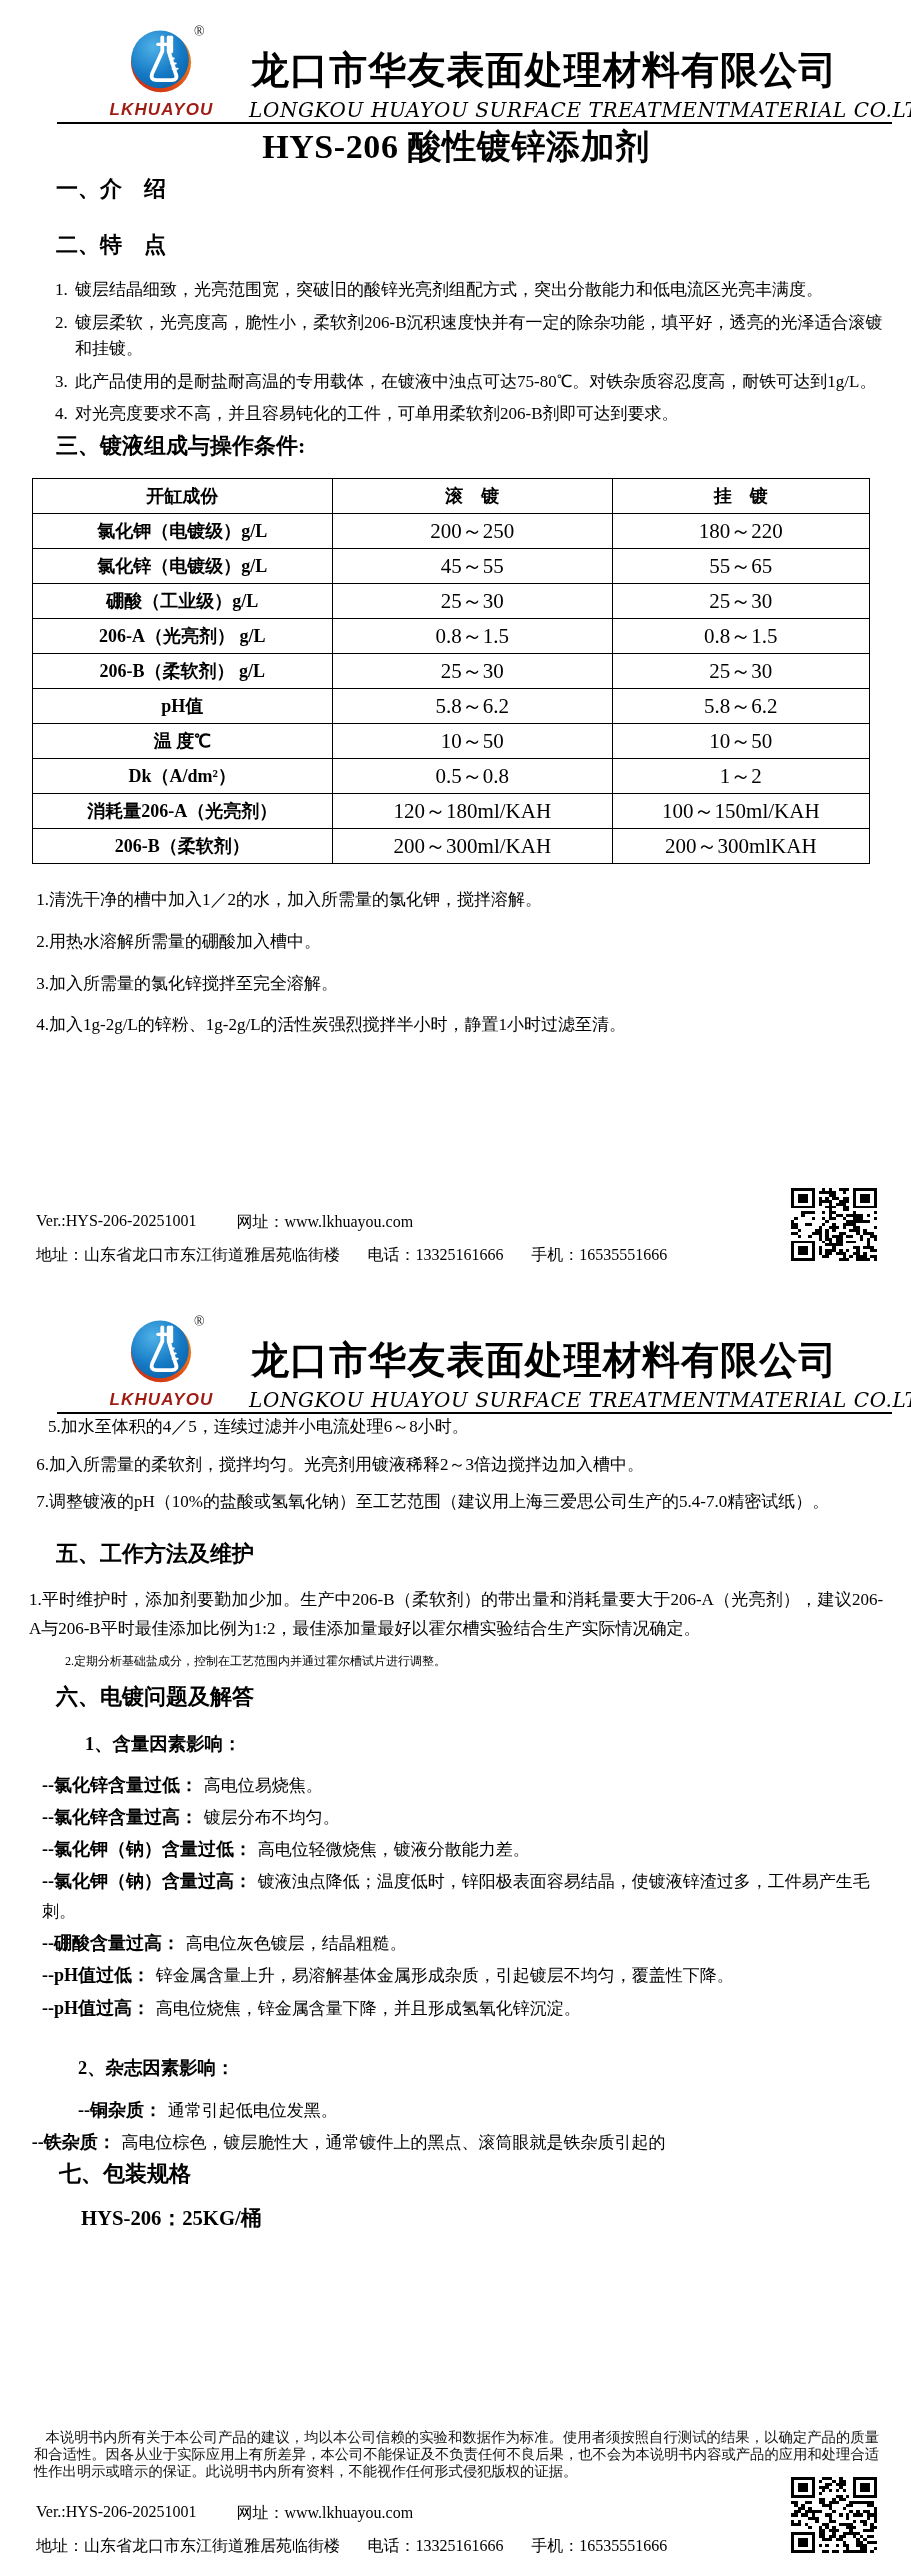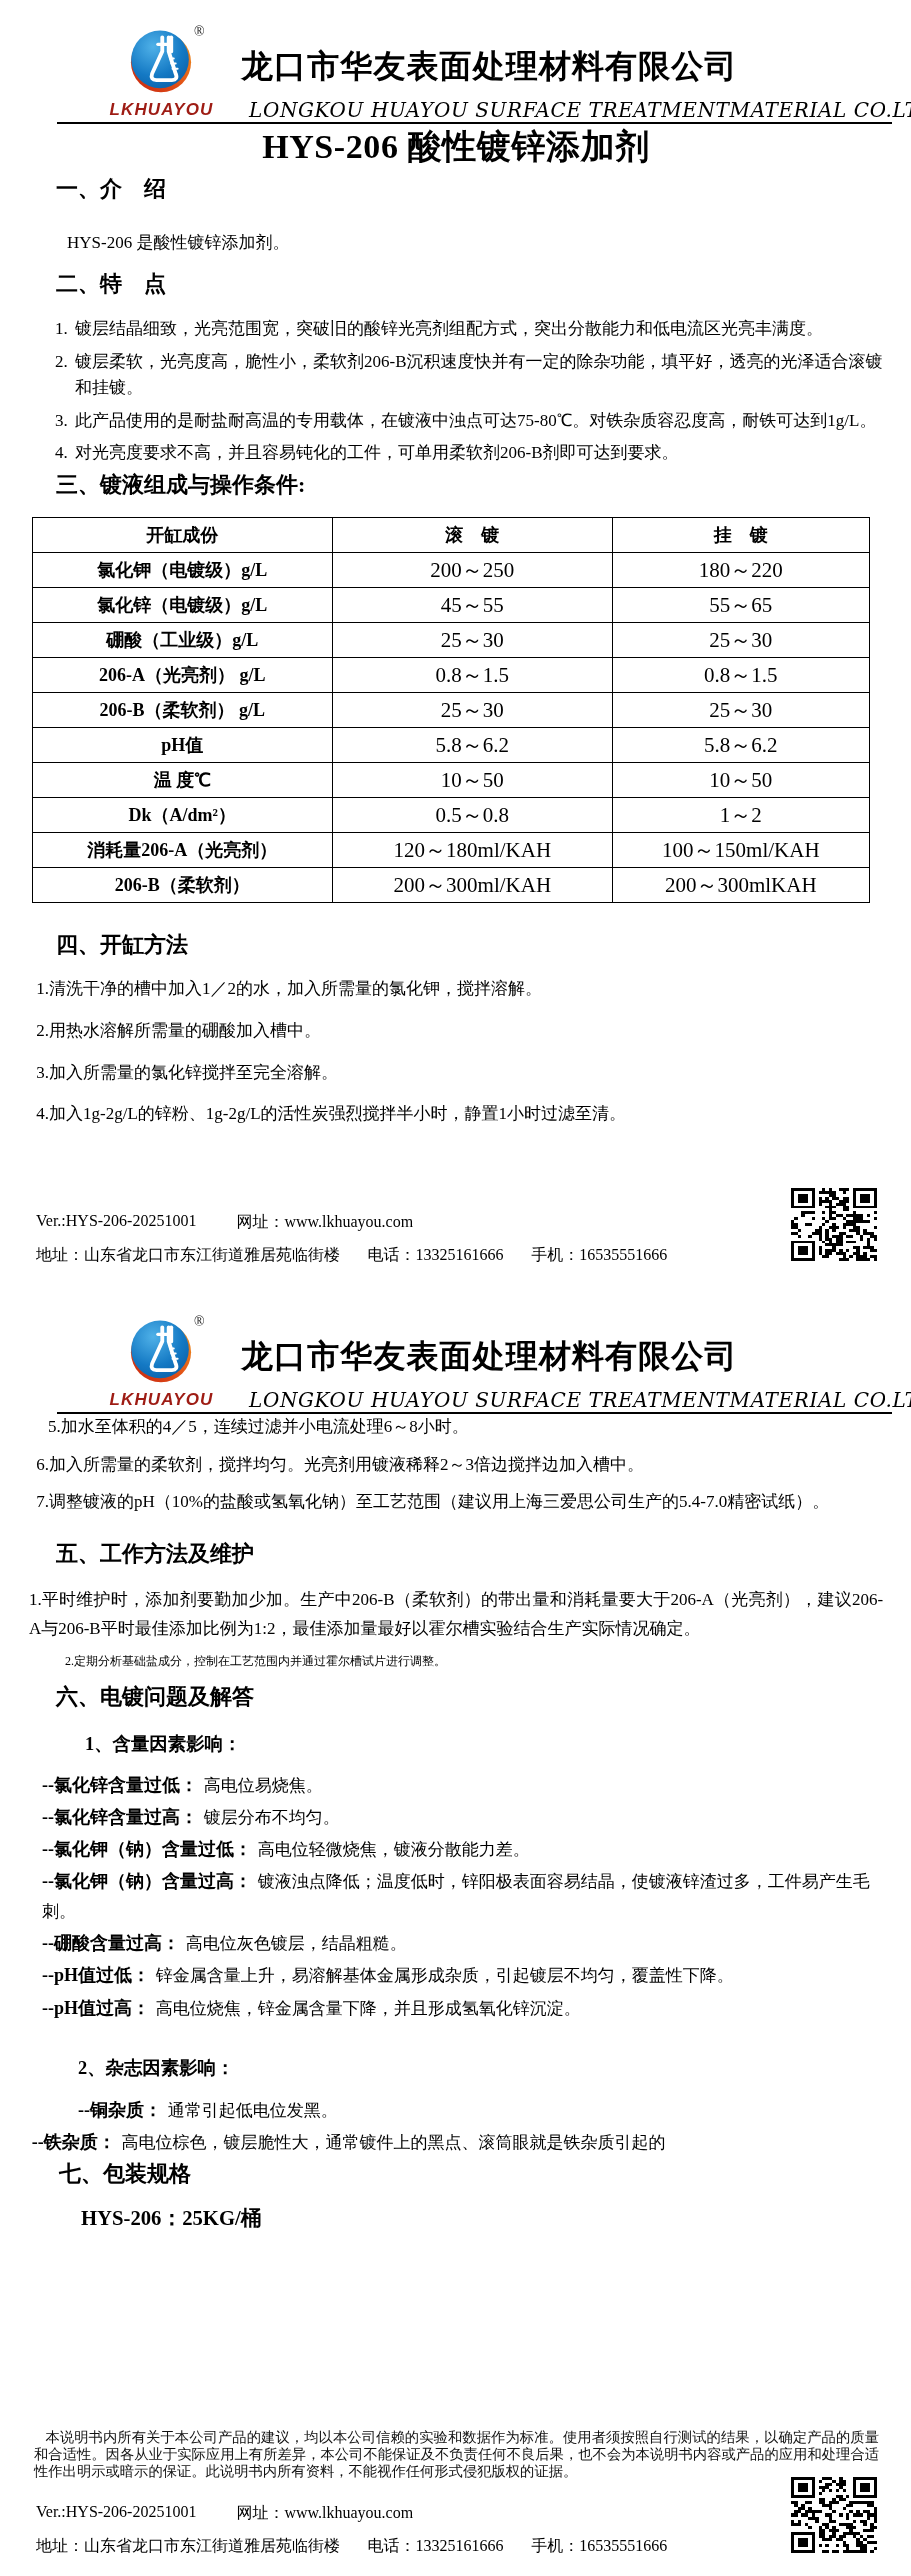--- a/index.html
+++ b/index.html
@@ -7,22 +7,22 @@
        font-family:"Liberation Serif", serif; overflow:hidden;}
   
   .hdr{position:absolute;left:0;width:911px;height:125px;}
   .hdr-rule{position:absolute;left:57px;right:19.5px;top:122px;height:2.3px;background:#000;}
   .logo-wrap{position:absolute;left:129px;top:26.4px;width:64px;height:70px;}
   .logo-wrap svg{display:block;}
   .reg{position:absolute;left:194px;top:24px;font-size:13.8px;color:#222;}
   .logo-text{position:absolute;left:107px;top:100px;width:109px;text-align:center;
              font-family:"Liberation Sans", sans-serif;font-weight:800;font-style:italic;
              font-size:17px;letter-spacing:1.1px;color:#9e1c14;}
-  .company-cn{position:absolute;left:241px;top:45px;font-family:"Liberation Sans", sans-serif;
-              font-weight:900;font-size:32px;letter-spacing:1.1px;white-space:nowrap;}
+  .company-cn{position:absolute;left:251px;top:45px;font-family:"Liberation Sans", sans-serif;
+              font-weight:900;font-size:38px;letter-spacing:1.1px;white-space:nowrap;}
   .company-en{position:absolute;left:249px;top:98px;font-family:"DejaVu Serif", serif;
               font-style:italic;font-size:20px;letter-spacing:0.6px;white-space:nowrap;}
   
   .content{position:absolute;left:22px;width:868px;}
   #content1{top:127px;}
   #content2{top:1417px;}
   .doc-title{text-align:center;font-weight:bold;font-size:34px;line-height:40px;
              margin:0 0 10.3px 0;letter-spacing:0.6px;}
   h2.sec{font-size:22px;line-height:24px;font-weight:bold;margin:4px 0 0 34px;white-space:pre;}
   #sec1{margin-bottom:32px;}
@@ -103,21 +103,20 @@
     <div class="logo-text">LKHUAYOU</div>
     <div class="company-cn">龙口市华友表面处理材料有限公司</div>
     <div class="company-en">LONGKOU HUAYOU SURFACE TREATMENTMATERIAL CO.LTD</div>
     <div class="hdr-rule"></div>
   </div>
 
   <div class="content" id="content1">
     <div class="doc-title">HYS-206 酸性镀锌添加剂</div>
 
     <h2 class="sec" id="sec1">一、介　绍</h2>
-    <p class="intro">HYS-206 是酸性镀锌添加剂。</p>
 
     <h2 class="sec" id="sec2">二、特　点</h2>
     <ul class="feat">
       <li><span class="num">1.</span><span>镀层结晶细致，光亮范围宽，突破旧的酸锌光亮剂组配方式，突出分散能力和低电流区光亮丰满度。</span></li>
       <li><span class="num">2.</span><span>镀层柔软，光亮度高，脆性小，柔软剂206-B沉积速度快并有一定的除杂功能，填平好，透亮的光泽适合滚镀和挂镀。</span></li>
       <li><span class="num">3.</span><span>此产品使用的是耐盐耐高温的专用载体，在镀液中浊点可达75-80℃。对铁杂质容忍度高，耐铁可达到1g/L。</span></li>
       <li><span class="num">4.</span><span>对光亮度要求不高，并且容易钝化的工件，可单用柔软剂206-B剂即可达到要求。</span></li>
     </ul>
 
     <h2 class="sec" id="sec3">三、镀液组成与操作条件:</h2>
@@ -180,21 +179,20 @@
           </tr>
       <tr>
             <td class="c0">206-B（柔软剂）</td>
             <td>200～300ml/KAH</td>
             <td>200～300mlKAH</td>
           </tr>
     </tbody>
       </table>
     <div class="tbl-gap"></div>
 
-    <h2 class="sec" id="sec4">四、开缸方法</h2>
     <p class="step">1.清洗干净的槽中加入1／2的水，加入所需量的氯化钾，搅拌溶解。</p>
     <p class="step">2.用热水溶解所需量的硼酸加入槽中。</p>
     <p class="step">3.加入所需量的氯化锌搅拌至完全溶解。</p>
     <p class="step">4.加入1g-2g/L的锌粉、1g-2g/L的活性炭强烈搅拌半小时，静置1小时过滤至清。</p>
   </div>
 
   <div class="ftr" id="ftr1">
     <div class="row1">
       <span>Ver.:HYS-206-20251001</span>
       <span>网址：www.lkhuayou.com</span>

